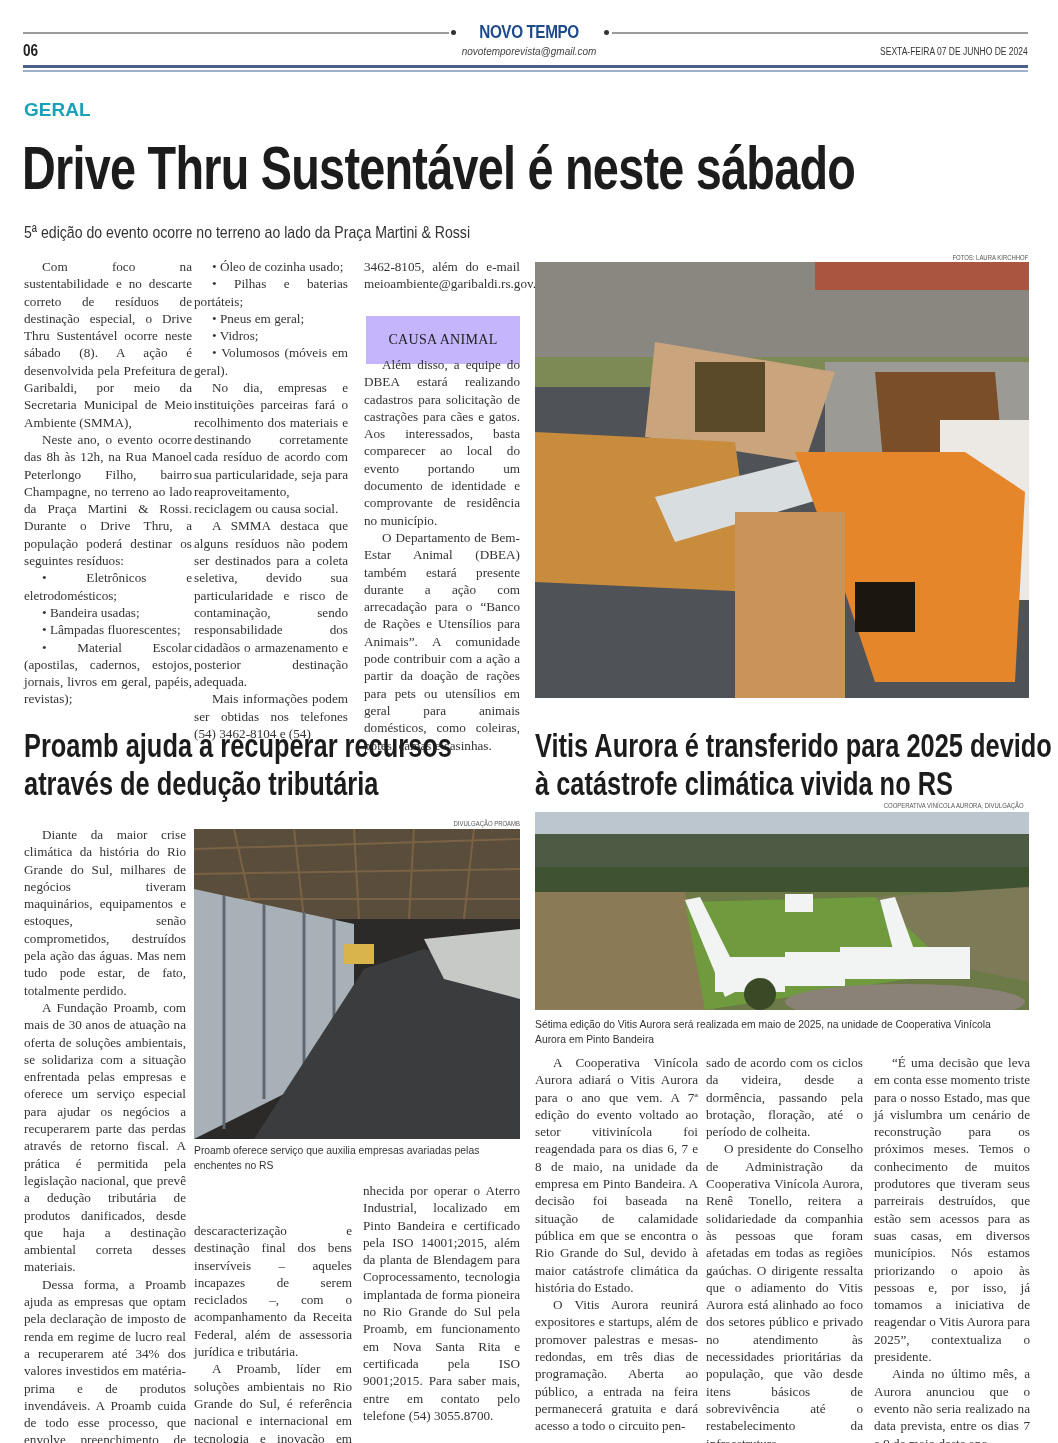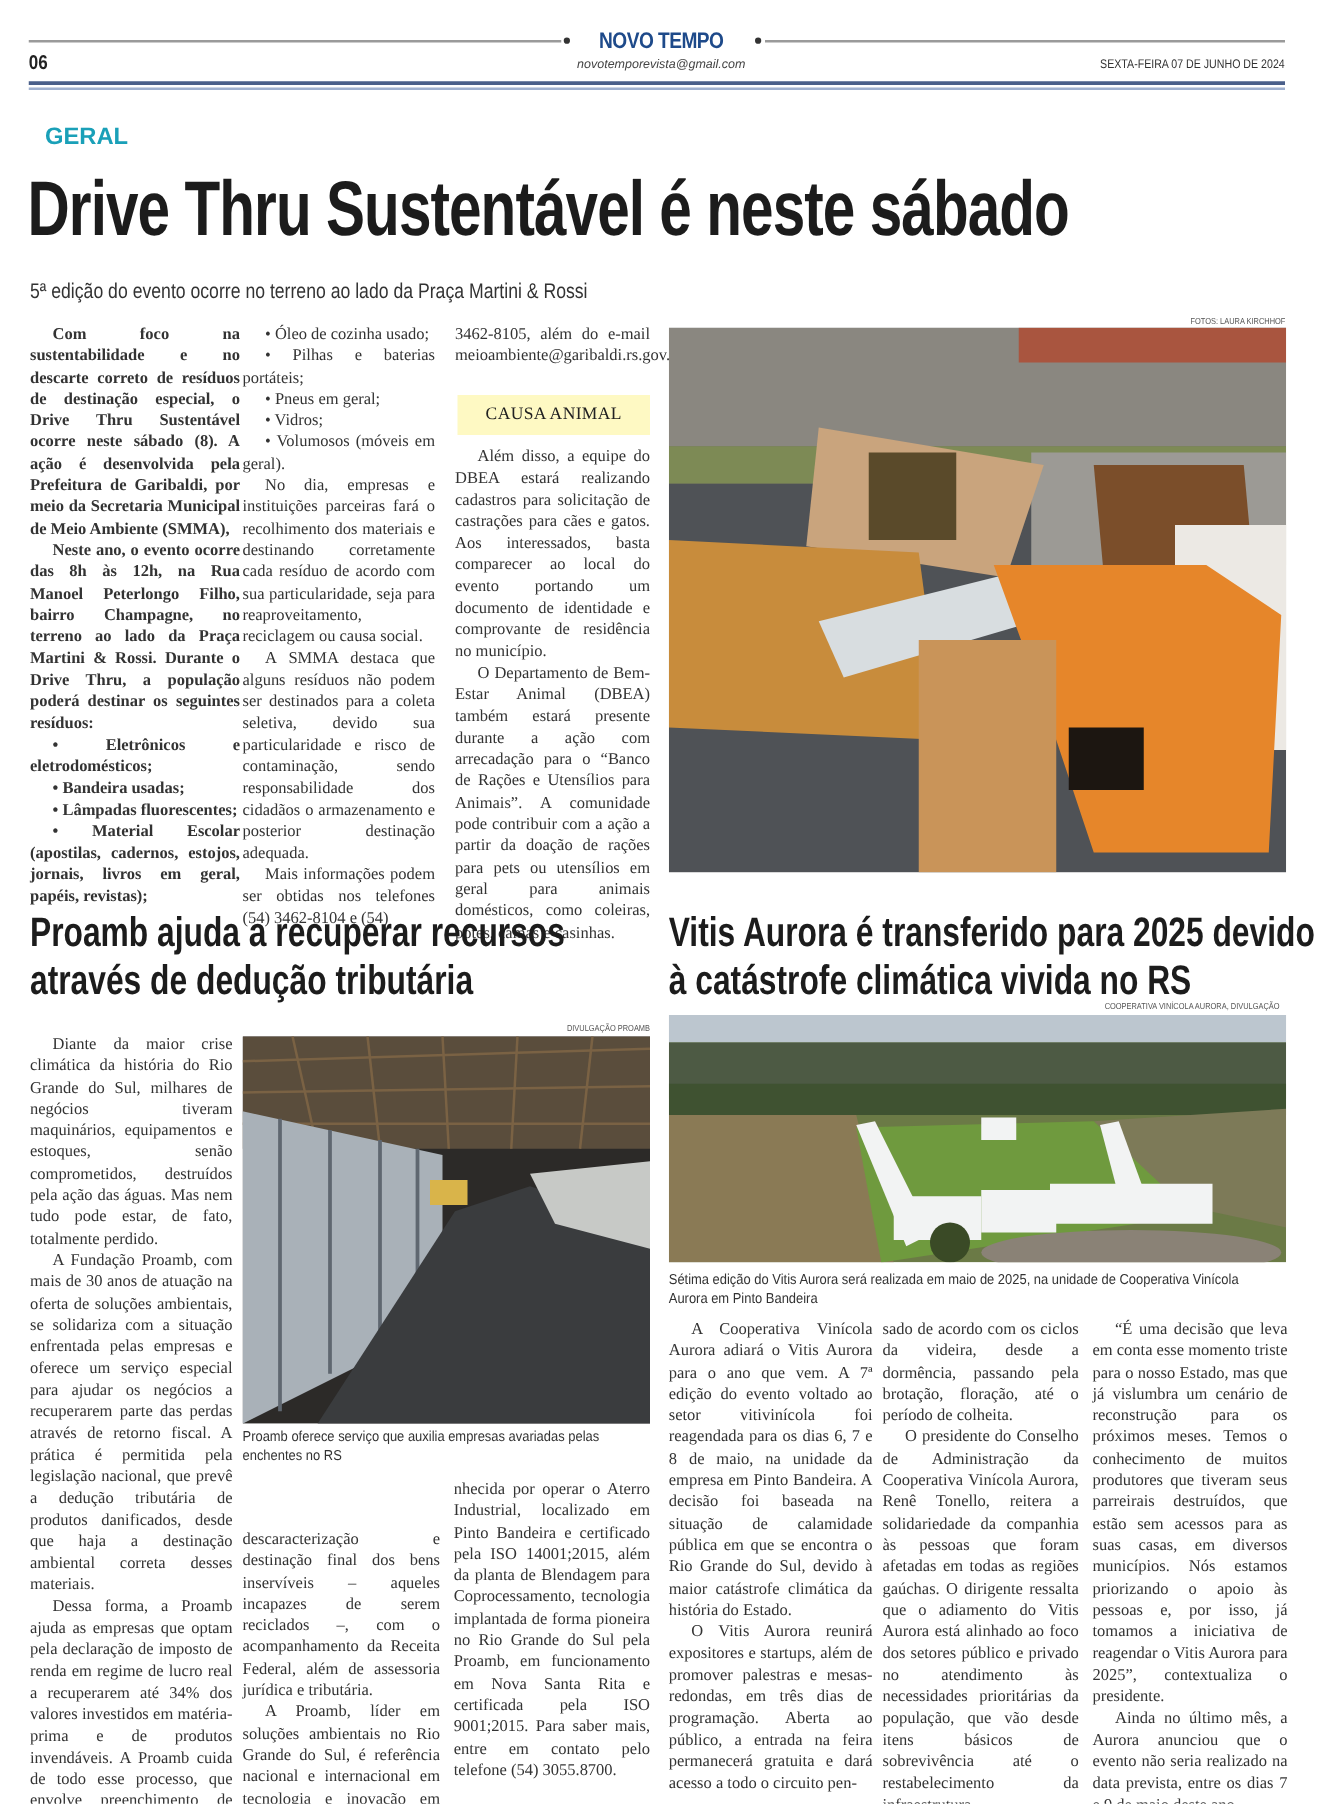--- a/index.html
+++ b/index.html
@@ -8,32 +8,32 @@
   
   .mast-line { position: absolute; top: 32px; height: 2px; background: #9a9a9a; }
   .mast-dot { position: absolute; top: 30px; width: 5px; height: 5px; border-radius: 50%; background: #333; }
   .mast-title { position: absolute; top: 22px; left: 0; width: 1058px; text-align: center; font-family: "Liberation Sans", sans-serif; font-weight: bold; font-size: 18px; color: #1e4a8a; letter-spacing: -0.5px; transform: scaleX(0.85); }
   .mast-email { position: absolute; top: 46px; left: 0; width: 1058px; text-align: center; font-family: "Liberation Sans", sans-serif; font-style: italic; font-size: 10px; color: #444; }
   .page-num { position: absolute; top: 42px; left: 23px; font-family: "Liberation Sans", sans-serif; font-weight: bold; font-size: 16px; color: #222; transform: scaleX(0.85); transform-origin: left; }
   .page-date { position: absolute; top: 46px; right: 30px; font-family: "Liberation Sans", sans-serif; font-size: 10px; color: #333; transform: scaleX(0.85); transform-origin: right; }
   .rule1 { position: absolute; top: 65px; left: 23px; width: 1005px; height: 3px; background: #4a5f8a; }
   .rule2 { position: absolute; top: 70px; left: 23px; width: 1005px; height: 2px; background: #9fb0cf; }
 
-  .section-tag { position: absolute; top: 99px; left: 36px; font-family: "Liberation Sans", sans-serif; font-weight: bold; font-size: 19px; color: #1aa0b8; }
+  .section-tag { position: absolute; top: 99px; left: 24px; font-family: "Liberation Sans", sans-serif; font-weight: bold; font-size: 19px; color: #1aa0b8; }
   .headline { position: absolute; top: 132px; left: 22px; font-family: "Liberation Sans", sans-serif; font-weight: bold; font-size: 62px; color: #1c1c1c; letter-spacing: -1px; transform: scaleX(0.755); transform-origin: left; white-space: nowrap; }
   .subhead { position: absolute; top: 223px; left: 24px; font-family: "Liberation Sans", sans-serif; font-size: 17px; color: #333; transform: scaleX(0.83); transform-origin: left; white-space: nowrap; }
 
   .col { position: absolute; font-size: 13.2px; line-height: 17.3px; text-align: justify; color: #333; }
   .col p { text-indent: 18px; }
   .col p.bul { text-indent: 18px; }
 
   .credit { position: absolute; font-family: "Liberation Sans", sans-serif; font-size: 7px; color: #555; transform: scaleX(0.85); transform-origin: right; white-space: nowrap; text-transform: uppercase; }
 
   .photo { position: absolute; overflow: hidden; }
-  .box-tag { position: absolute; left: 366px; top: 316px; width: 154px; height: 32px; background: #fef9c3; font-family: "Liberation Serif", serif; font-size: 14px; color: #222; display: flex; align-items: center; justify-content: center; letter-spacing: 0.3px; }
+  .box-tag { position: absolute; left: 366px; top: 316px; width: 154px; height: 48px; background: #c4b5fd; font-family: "Liberation Serif", serif; font-size: 14px; color: #222; display: flex; align-items: center; justify-content: center; letter-spacing: 0.3px; }
 
   .h2 { position: absolute; font-family: "Liberation Sans", sans-serif; font-weight: bold; font-size: 33px; line-height: 38px; color: #1c1c1c; transform: scaleX(0.77); transform-origin: left; white-space: nowrap; }
   .caption { position: absolute; font-family: "Liberation Sans", sans-serif; font-size: 11.5px; line-height: 15px; color: #333; transform: scaleX(0.9); transform-origin: left; }
 </style>
 </head>
 <body>
 
 <div class="mast-line" style="left:23px;width:426px;"></div>
 <div class="mast-dot" style="left:451px;"></div>
 <div class="mast-dot" style="left:604px;"></div>
@@ -43,21 +43,21 @@
 <div class="page-num">06</div>
 <div class="page-date">SEXTA-FEIRA 07 DE JUNHO DE 2024</div>
 <div class="rule1"></div>
 <div class="rule2"></div>
 
 <div class="section-tag">GERAL</div>
 
 <h1 class="headline">Drive Thru Sustentável é neste sábado</h1>
 <div class="subhead">5ª edição do evento ocorre no terreno ao lado da Praça Martini &amp; Rossi</div>
 
-<div class="col" style="left:24px;top:258px;width:168px;font-weight:bold;">
+<div class="col" style="left:24px;top:258px;width:168px;">
   <p>Com foco na sustentabilidade e no descarte correto de resíduos de destinação especial, o Drive Thru Sustentável ocorre neste sábado (8). A ação é desenvolvida pela Prefeitura de Garibaldi, por meio da Secretaria Municipal de Meio Ambiente (SMMA),</p>
   <p>Neste ano, o evento ocorre das 8h às 12h, na Rua Manoel Peterlongo Filho, bairro Champagne, no terreno ao lado da Praça Martini &amp; Rossi. Durante o Drive Thru, a população poderá destinar os seguintes resíduos:</p>
   <p class="bul">• Eletrônicos e eletrodomésticos;</p>
   <p class="bul">• Bandeira usadas;</p>
   <p class="bul">• Lâmpadas fluorescentes;</p>
   <p class="bul">• Material Escolar (apostilas, cadernos, estojos, jornais, livros em geral, papéis, revistas);</p>
 </div>
 
 <div class="col" style="left:194px;top:258px;width:154px;">
   <p class="bul">• Óleo de cozinha usado;</p>

